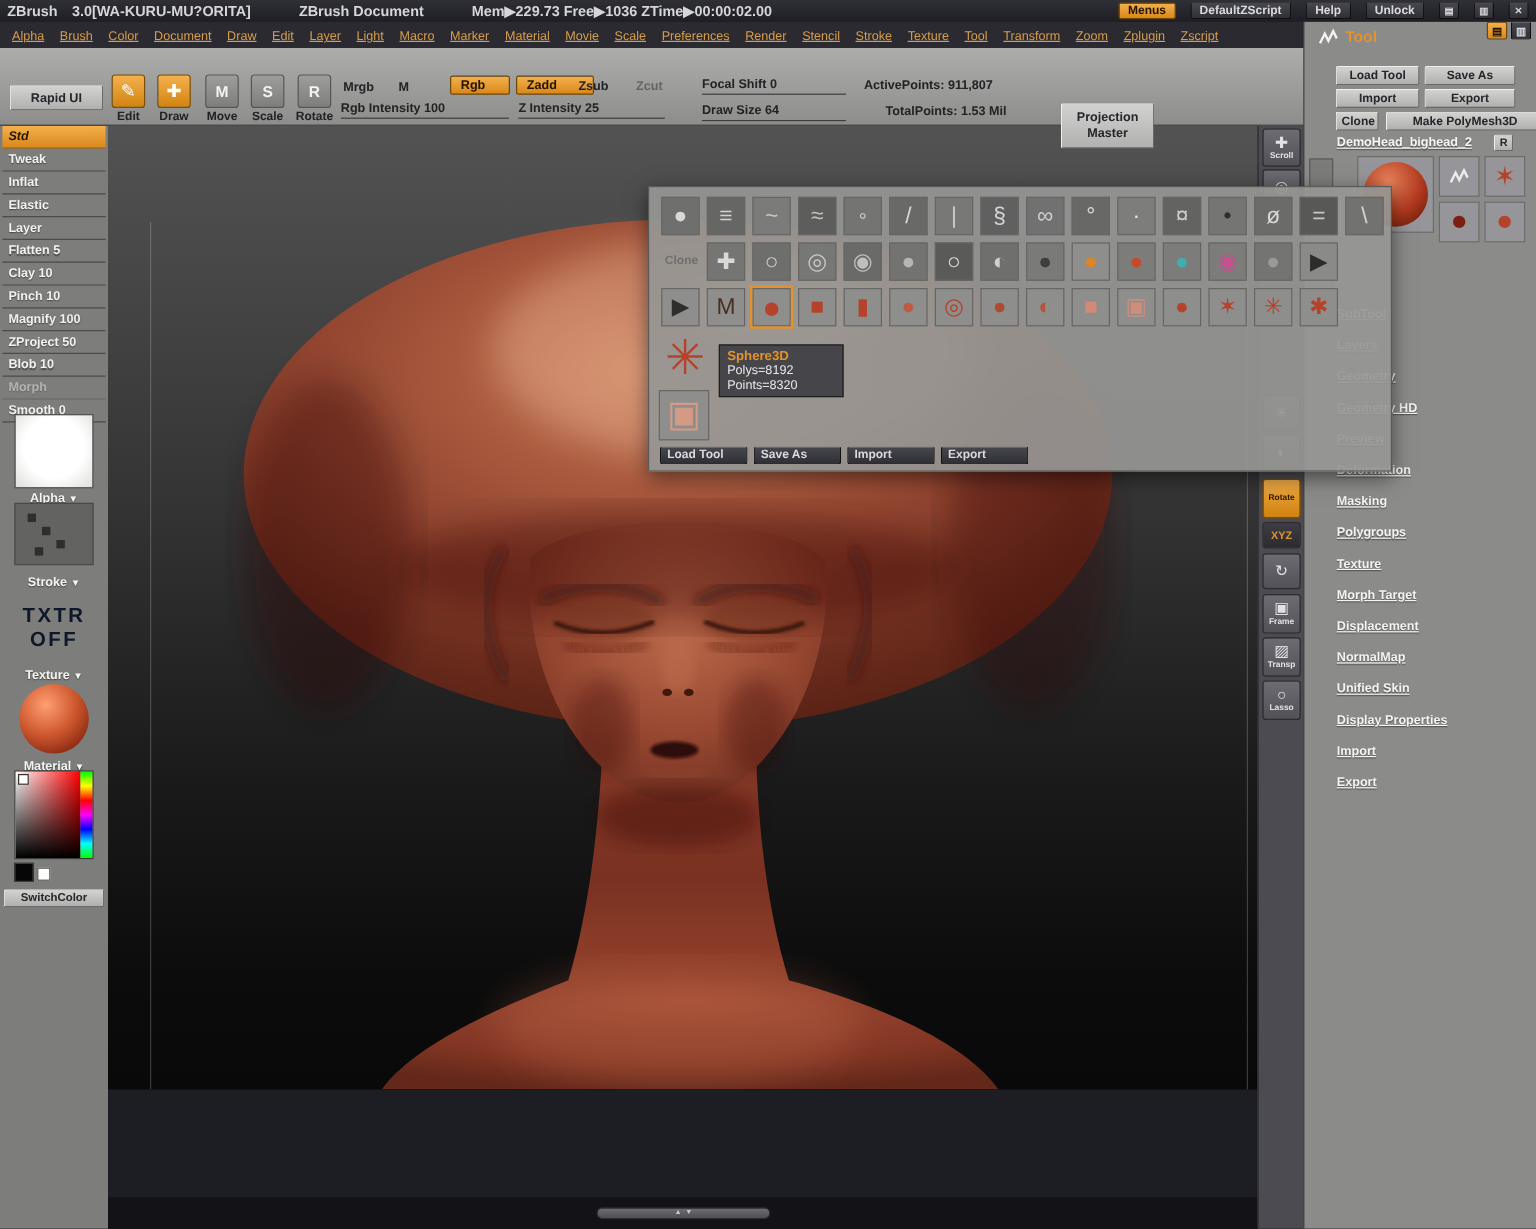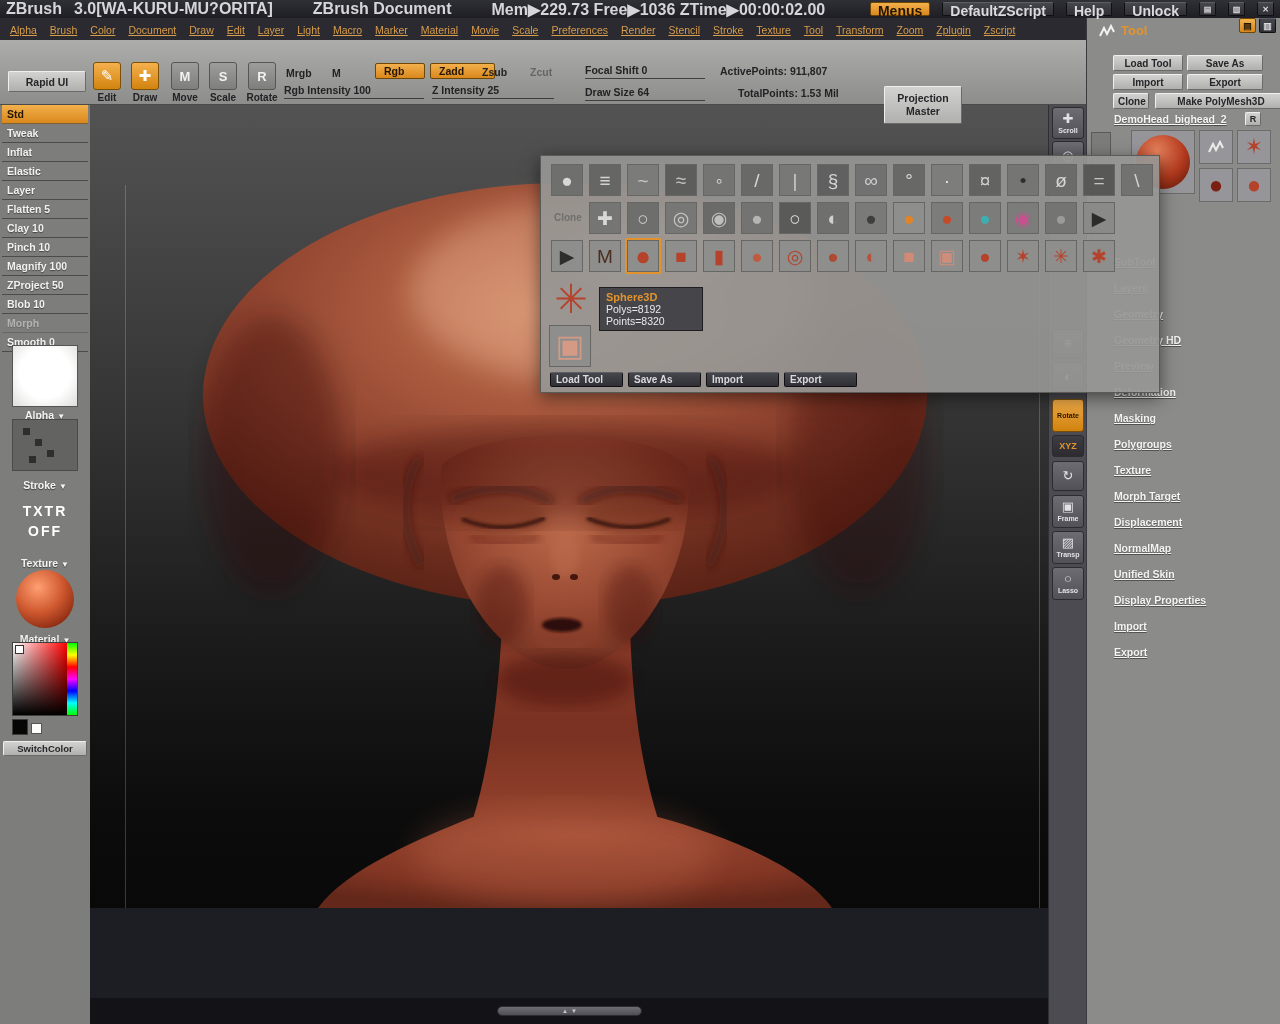--- a/index.html
+++ b/index.html
@@ -4,25 +4,25 @@
 <style>
   *{margin:0;padding:0;box-sizing:border-box;font-family:"Liberation Sans",sans-serif;cursor:default;}
   html,body{width:1280px;height:1024px;overflow:hidden;background:#1c1c21;}
   .app{position:relative;width:1280px;height:1024px;background:#1c1c21;}
   .abs{position:absolute;}
   .dim{opacity:.45;}
 
   
   .titlebar{position:absolute;left:0;top:0;width:1280px;height:18px;z-index:60;
     background:linear-gradient(#2f2f36,#1e1e24);display:flex;align-items:center;gap:12px;padding:0 6px;}
-  .tb-text{color:#d6d6da;font-size:16px;font-weight:bold;white-space:nowrap;}
+  .tb-text{color:#d6d6da;font-size:12px;font-weight:bold;white-space:nowrap;}
   .spacer{flex:1;}
   .btn-orange{background:linear-gradient(#f3b04c,#d9881c);border:1px solid #6e4605;color:#241500;border-radius:2px;font-weight:bold;}
   .btn-dark{background:linear-gradient(#46464d,#2f2f35);border:1px solid #101013;border-top-color:#5d5d65;color:#d9d9de;border-radius:2px;font-weight:bold;}
-  .tb-btn{height:14px;font-size:14px;padding:0 7px;}
+  .tb-btn{height:14px;font-size:10px;padding:0 7px;}
   .tb-sq{width:17px;height:14px;font-size:8px;padding:0;text-align:center;}
 
   
   .menubar{position:absolute;left:0;top:18px;width:1086px;height:22px;background:#2a2a30;z-index:55;
     display:flex;align-items:center;gap:13px;padding:0 10px;}
   .menu-item span{color:#d89d4b;font-size:10.5px;text-decoration:underline;white-space:nowrap;}
 
   
   .toolbar{position:absolute;left:0;top:40px;width:1086px;height:65px;z-index:50;
     background:linear-gradient(#adadab,#8d8d8b);border-bottom:1px solid #4a4a48;}
@@ -36,29 +36,29 @@
   .tb-label{position:absolute;color:#232325;font-size:10.5px;font-weight:bold;white-space:nowrap;}
   .slider{position:absolute;height:15px;border-bottom:1px solid #3f3f3d;color:#232325;font-size:10.5px;font-weight:bold;white-space:nowrap;}
   .btn-orange-sm{position:absolute;height:16px;font-size:10.5px;padding:0 8px;text-align:left;}
   .pm-btn{position:absolute;white-space:normal;line-height:1.25;padding:2px 4px;margin-top:24px;}
 
   
   .sidebar{position:absolute;left:0;top:105px;width:90px;height:919px;background:#7d7d7b;z-index:40;}
   .brush-item{width:86px;margin-left:2px;height:19px;line-height:18px;padding-left:5px;
     color:#f2f2f0;font-size:10.5px;font-weight:bold;border-bottom:1px solid rgba(35,35,33,.55);
     text-shadow:0 1px 1px rgba(0,0,0,.45);}
-  .brush-item.sel{background:linear-gradient(#f3b04c,#d9881c);color:#241700;text-shadow:none;}
+  .brush-item.sel{background:linear-gradient(#f3b04c,#d9881c);color:#241700;text-shadow:none;font-style:italic;}
   .alpha-box{position:absolute;left:12px;top:240px;width:66px;height:62px;border:1px solid #555553;
     background:radial-gradient(circle at 50% 45%,#ffffff 55%,#dededc);}
   .pick-row{position:absolute;left:0;width:90px;text-align:center;color:#f4f4f2;font-size:10.5px;font-weight:bold;
     text-shadow:0 1px 1px rgba(0,0,0,.5);}
   .pick-row .dd{font-size:8px;margin-left:3px;}
   .stroke-box{position:absolute;left:12px;top:314px;width:66px;height:52px;background:#636361;border:1px solid #4a4a48;}
   .stroke-box i{position:absolute;width:7px;height:7px;background:#2e2e2c;}
-  .txtr{position:absolute;left:0;width:90px;text-align:center;color:#ffffff;font-size:14px;font-weight:bold;letter-spacing:2px;}
+  .txtr{position:absolute;left:0;width:90px;text-align:center;color:#0f172a;font-size:17px;font-weight:bold;letter-spacing:2px;}
   .mat-sphere{position:absolute;left:16px;top:465px;width:58px;height:58px;border-radius:50%;
     background:radial-gradient(circle at 38% 30%,#ff9f72,#d05a30 45%,#8c2a12 80%,#5e1a0a);}
   .picker{position:absolute;left:12px;top:537px;width:66px;height:74px;border:1px solid #3e3e3c;}
   .picker .sv{position:absolute;left:0;top:0;right:10px;bottom:0;
     background:linear-gradient(to bottom,rgba(0,0,0,0),#000),linear-gradient(to right,#fff,#f00);}
   .picker .hue{position:absolute;right:0;top:0;width:10px;bottom:0;
     background:linear-gradient(#0f0,#ff0,#f00,#f0f,#00f,#0ff,#0f0);}
   .picker .cur{position:absolute;left:2px;top:2px;width:9px;height:9px;background:#fff;border:1px solid #333;}
   .swatch-b{position:absolute;left:12px;top:614px;width:16px;height:16px;background:#060606;border:1px solid #3c3c3a;}
   .swatch-w{position:absolute;left:31px;top:618px;width:11px;height:11px;background:#fdfdfd;border:1px solid #55;border:1px solid #555553;}

